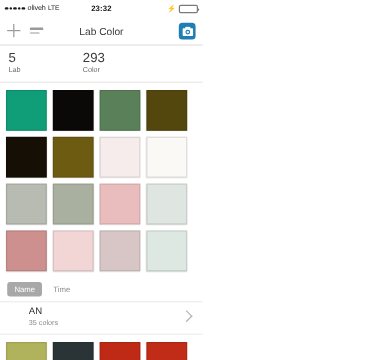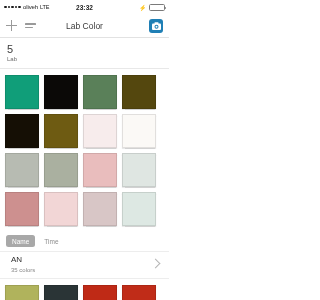--- a/index.html
+++ b/index.html
@@ -115,21 +115,21 @@
     padding: 2.5px 6px;
     border-radius: 2.5px;
     color: #8d8d8d;
   }
   .tab.active { background: #a8a8a8; color: #ffffff; }
 
   
   .section {
     display: flex;
     align-items: center;
-    padding: 3px 7px 5px 11px;
+    padding: 3px 7px 5px 24px;
     border-top: 0.8px solid #ededed;
     border-bottom: 0.8px solid #ededed;
   }
   .section .txt { flex: 1 1 auto; }
   .section .title { font-size: 8px; color: #2e2e2e; line-height: 10px; }
   .section .sub { font-size: 6px; color: #8a8a8a; margin-top: 1.5px; }
   .chevron {
     width: 7px; height: 7px;
     border-top: 1.2px solid #b4b4b4;
     border-right: 1.2px solid #b4b4b4;
@@ -189,20 +189,24 @@
         <circle cx="9" cy="9.5" r="2" fill="#ffffff"></circle>
       </svg>
     </span>
   </div>
 </div>
 
 <div class="stats">
   <div class="stat">
     <div class="num">5</div>
     <div class="lbl">Lab</div>
+  </div>
+  <div class="stat">
+    <div class="num">293</div>
+    <div class="lbl">Color</div>
   </div>
 </div>
 
 <div class="grid">
     <div class="sw" style="background: rgb(16, 158, 121);"></div>
     <div class="sw" style="background: rgb(11, 9, 7);"></div>
     <div class="sw" style="background: rgb(90, 128, 89);"></div>
     <div class="sw" style="background: rgb(84, 71, 14);"></div>
     <div class="sw" style="background: rgb(21, 15, 5);"></div>
     <div class="sw" style="background: rgb(110, 91, 18);"></div>

